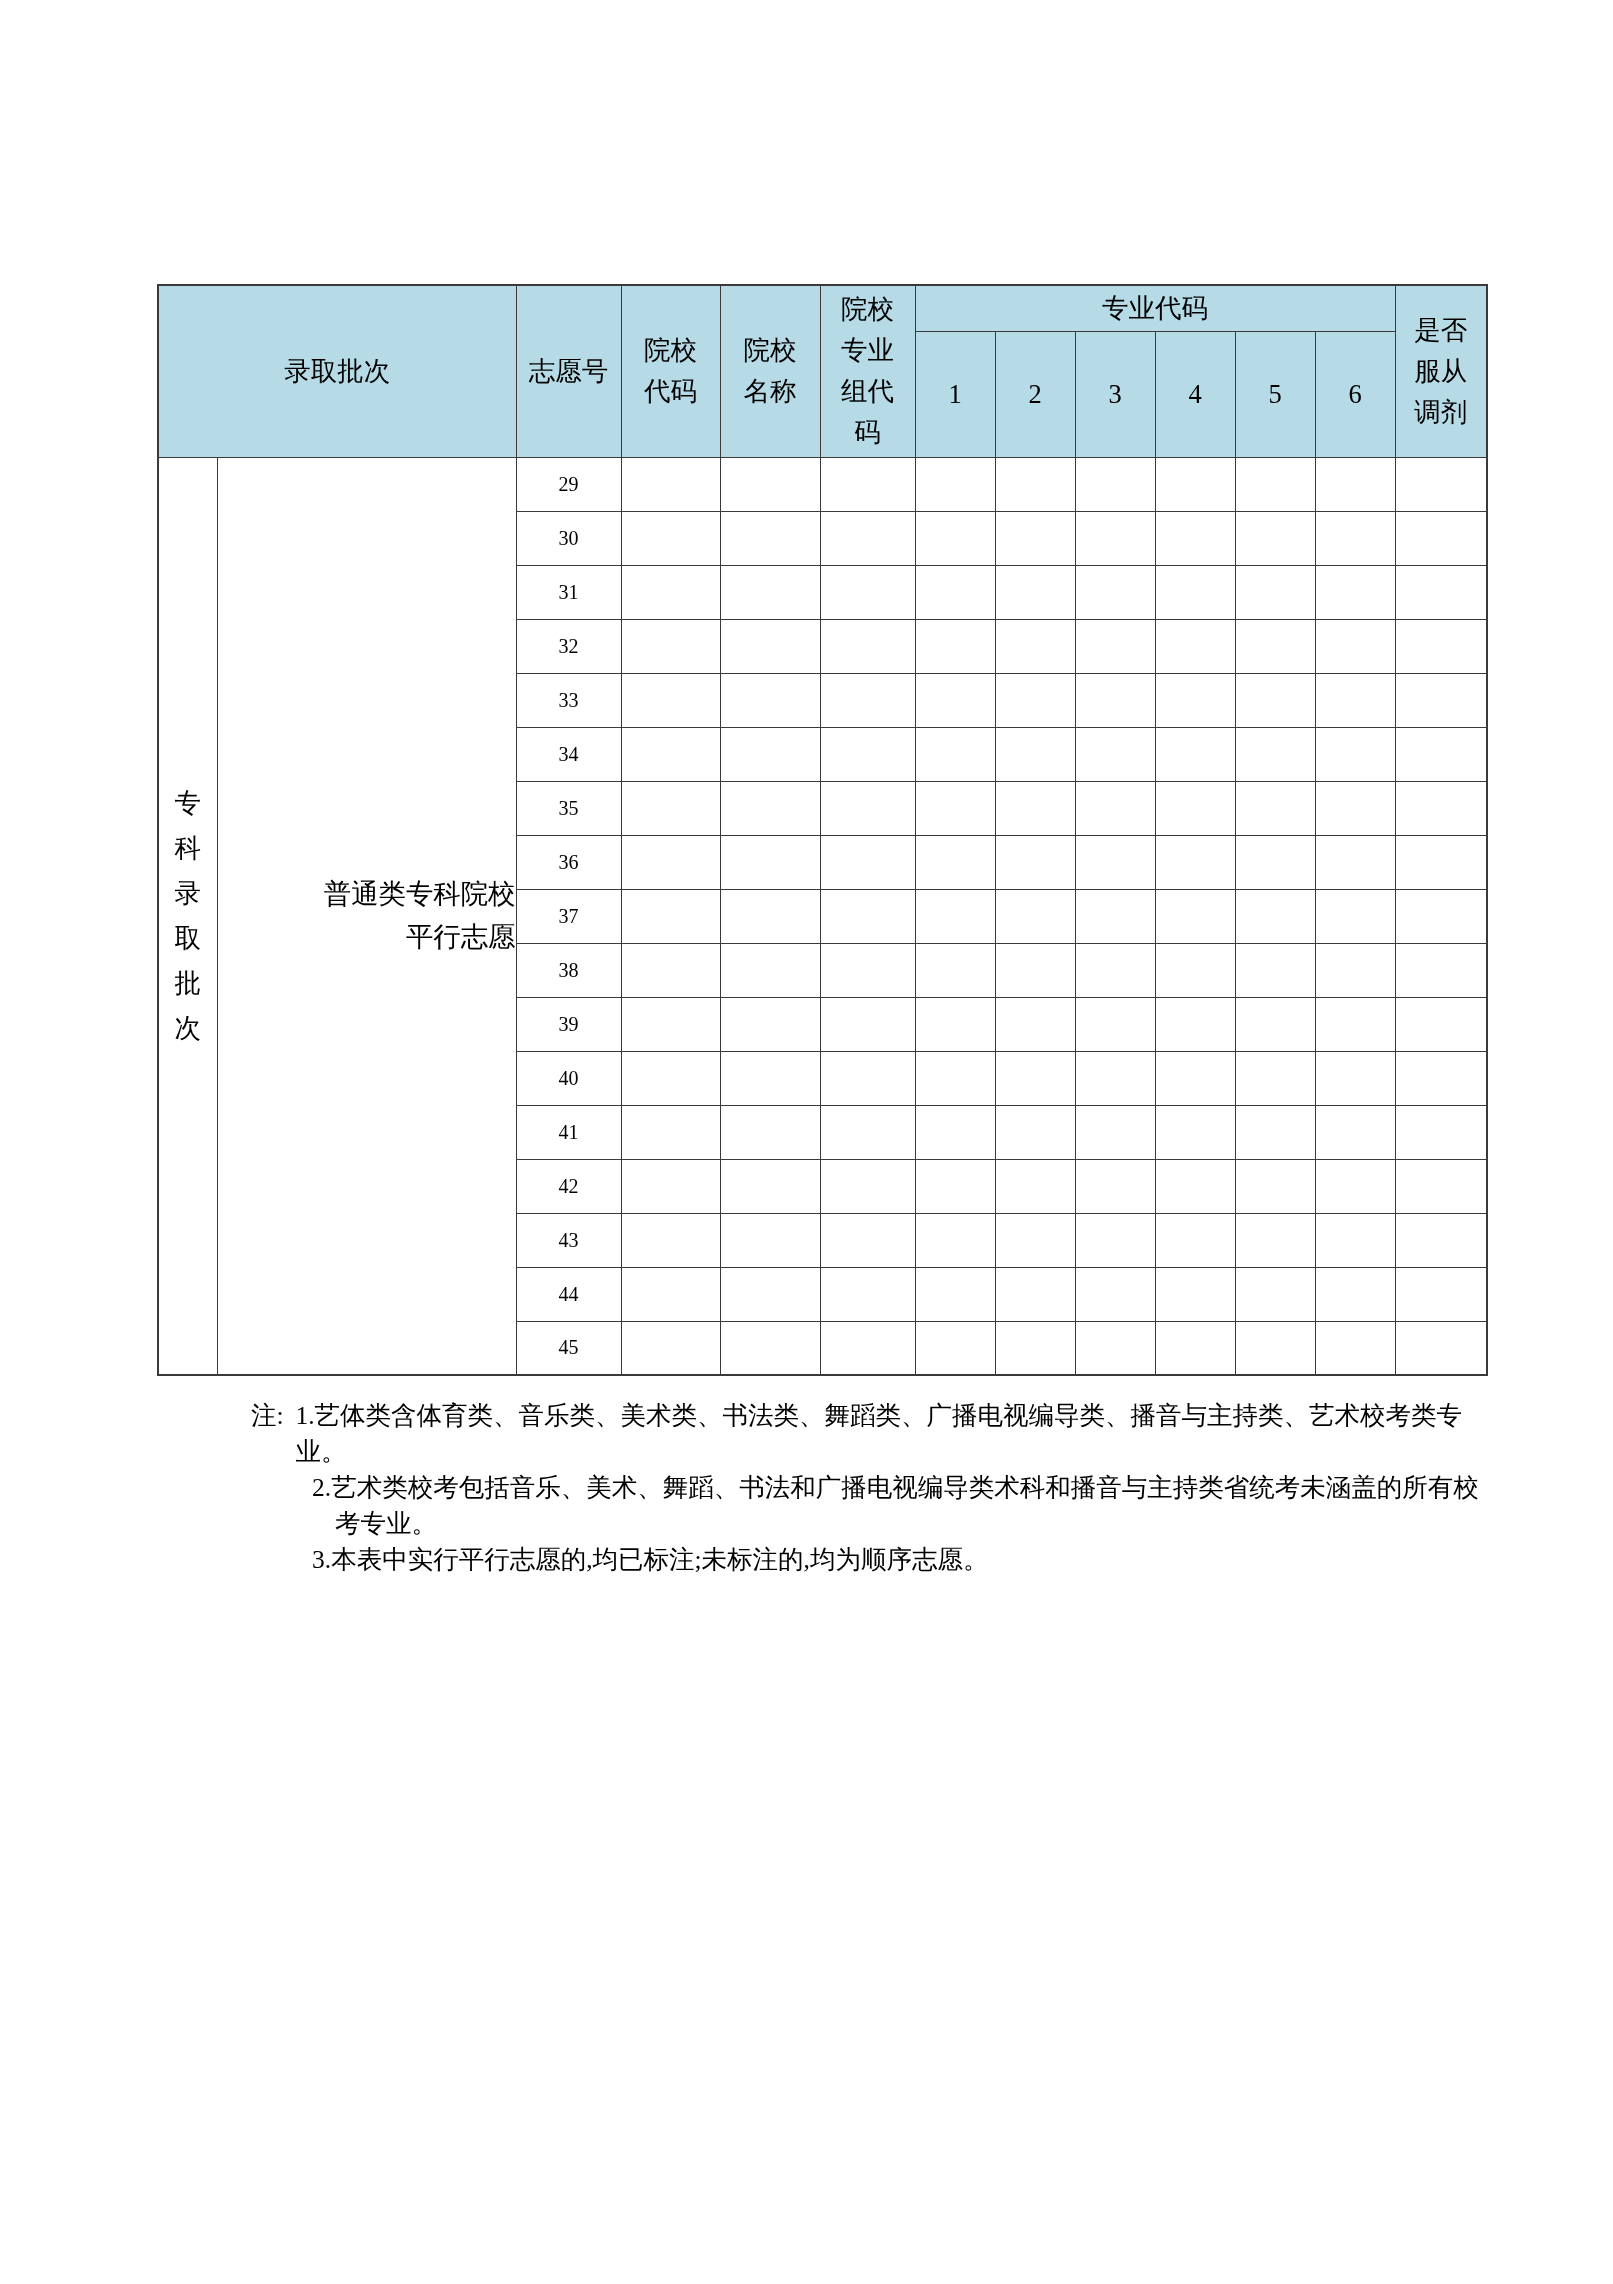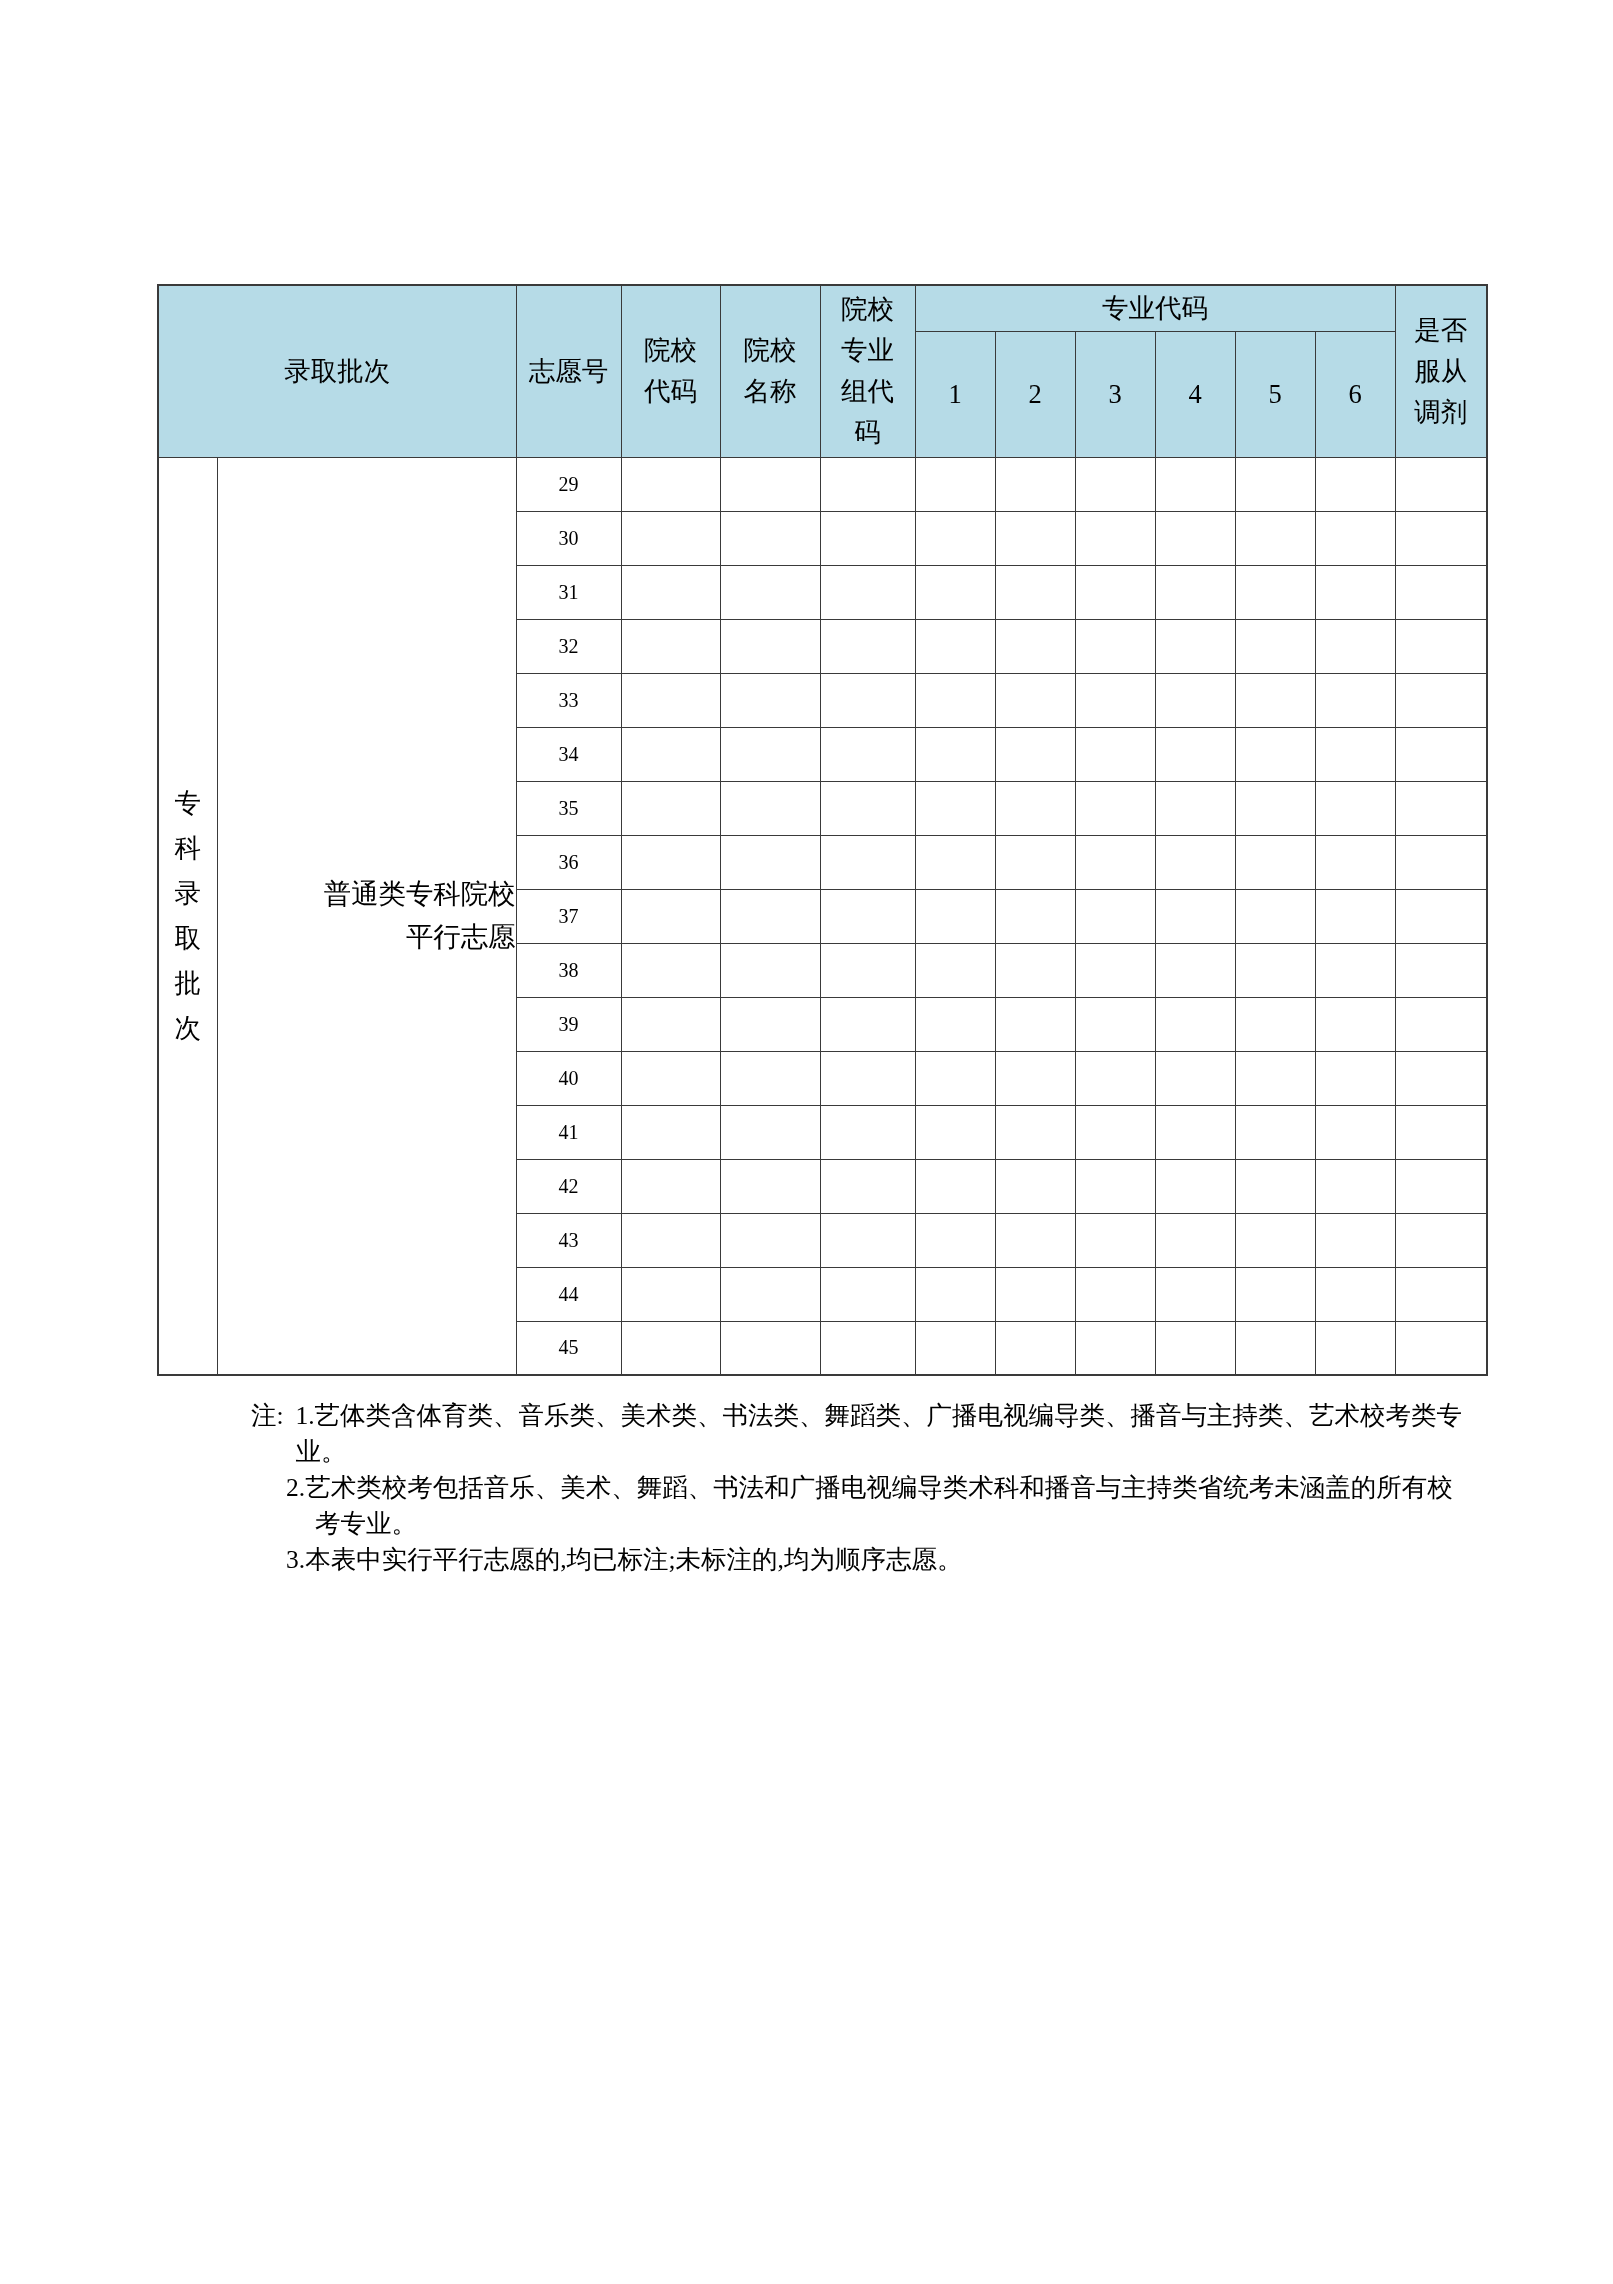--- a/index.html
+++ b/index.html
@@ -40,22 +40,22 @@
   }
   td.batch-name{font-size:27.4px;line-height:43px;text-align:right;}
   td.batch-name .bold-line{font-weight:normal;}
 
   .notes{
     position:absolute;left:251px;top:1398px;width:1235px;
     font-size:25.5px;line-height:36px;
   }
   .note-row{display:flex;align-items:flex-start;}
   .note-label{margin-right:11.8px;white-space:nowrap;}
-  .indent-1{margin-left:35px;}
-  .indent-2{margin-left:64px;text-align:center;}
+  .indent-1{margin-left:61px;}
+  .indent-2{margin-left:84px;text-align:center;}
 
   .page-number{
     position:absolute;left:157px;top:2115px;width:1331px;
     text-align:center;font-size:24.5px;
   }
 </style>
 </head>
 <body>
 
 <div class="page">

